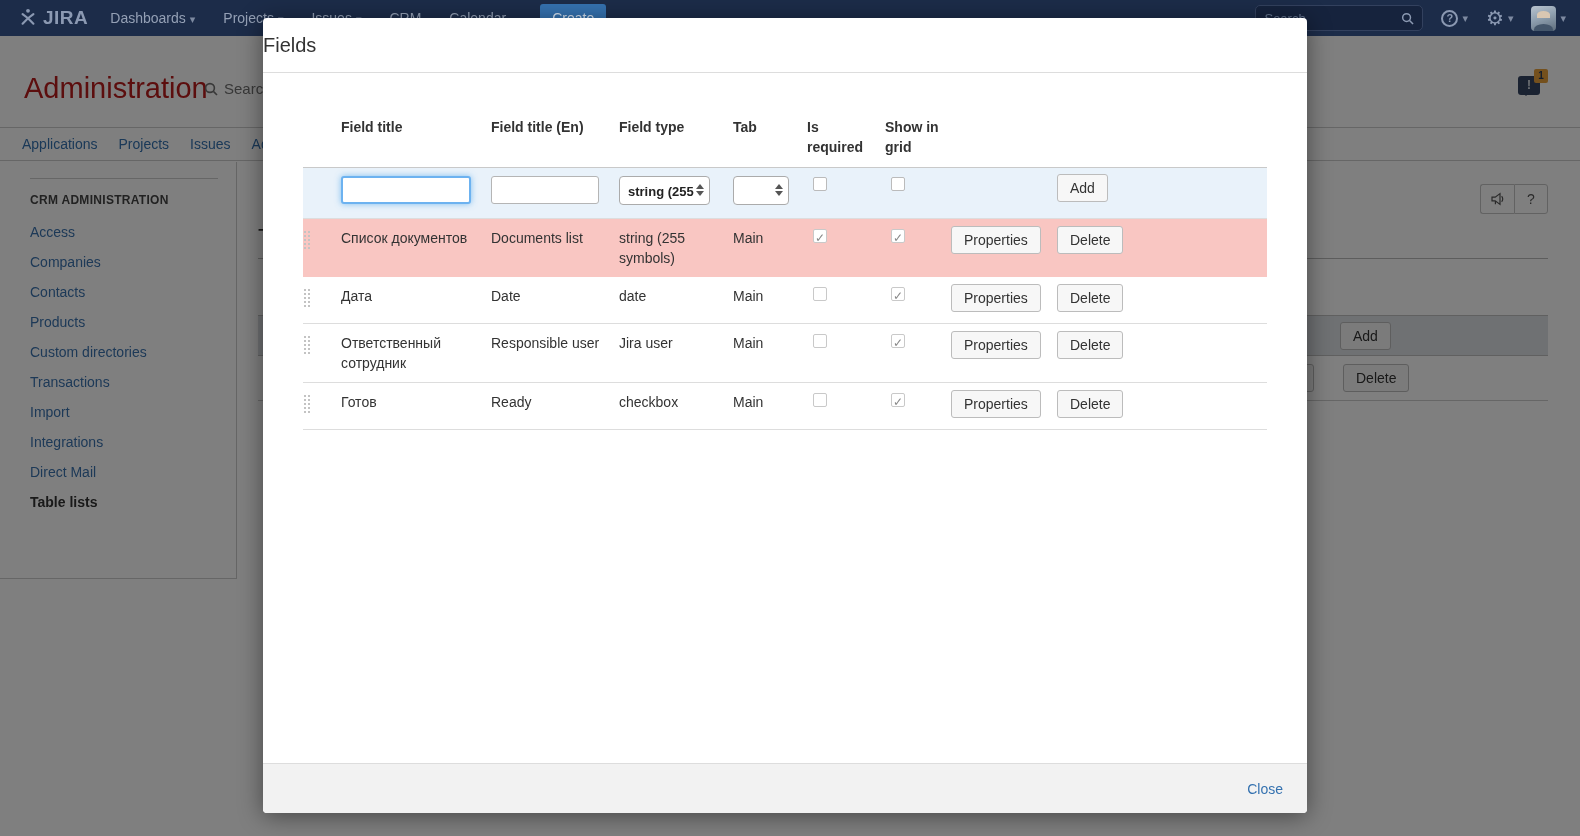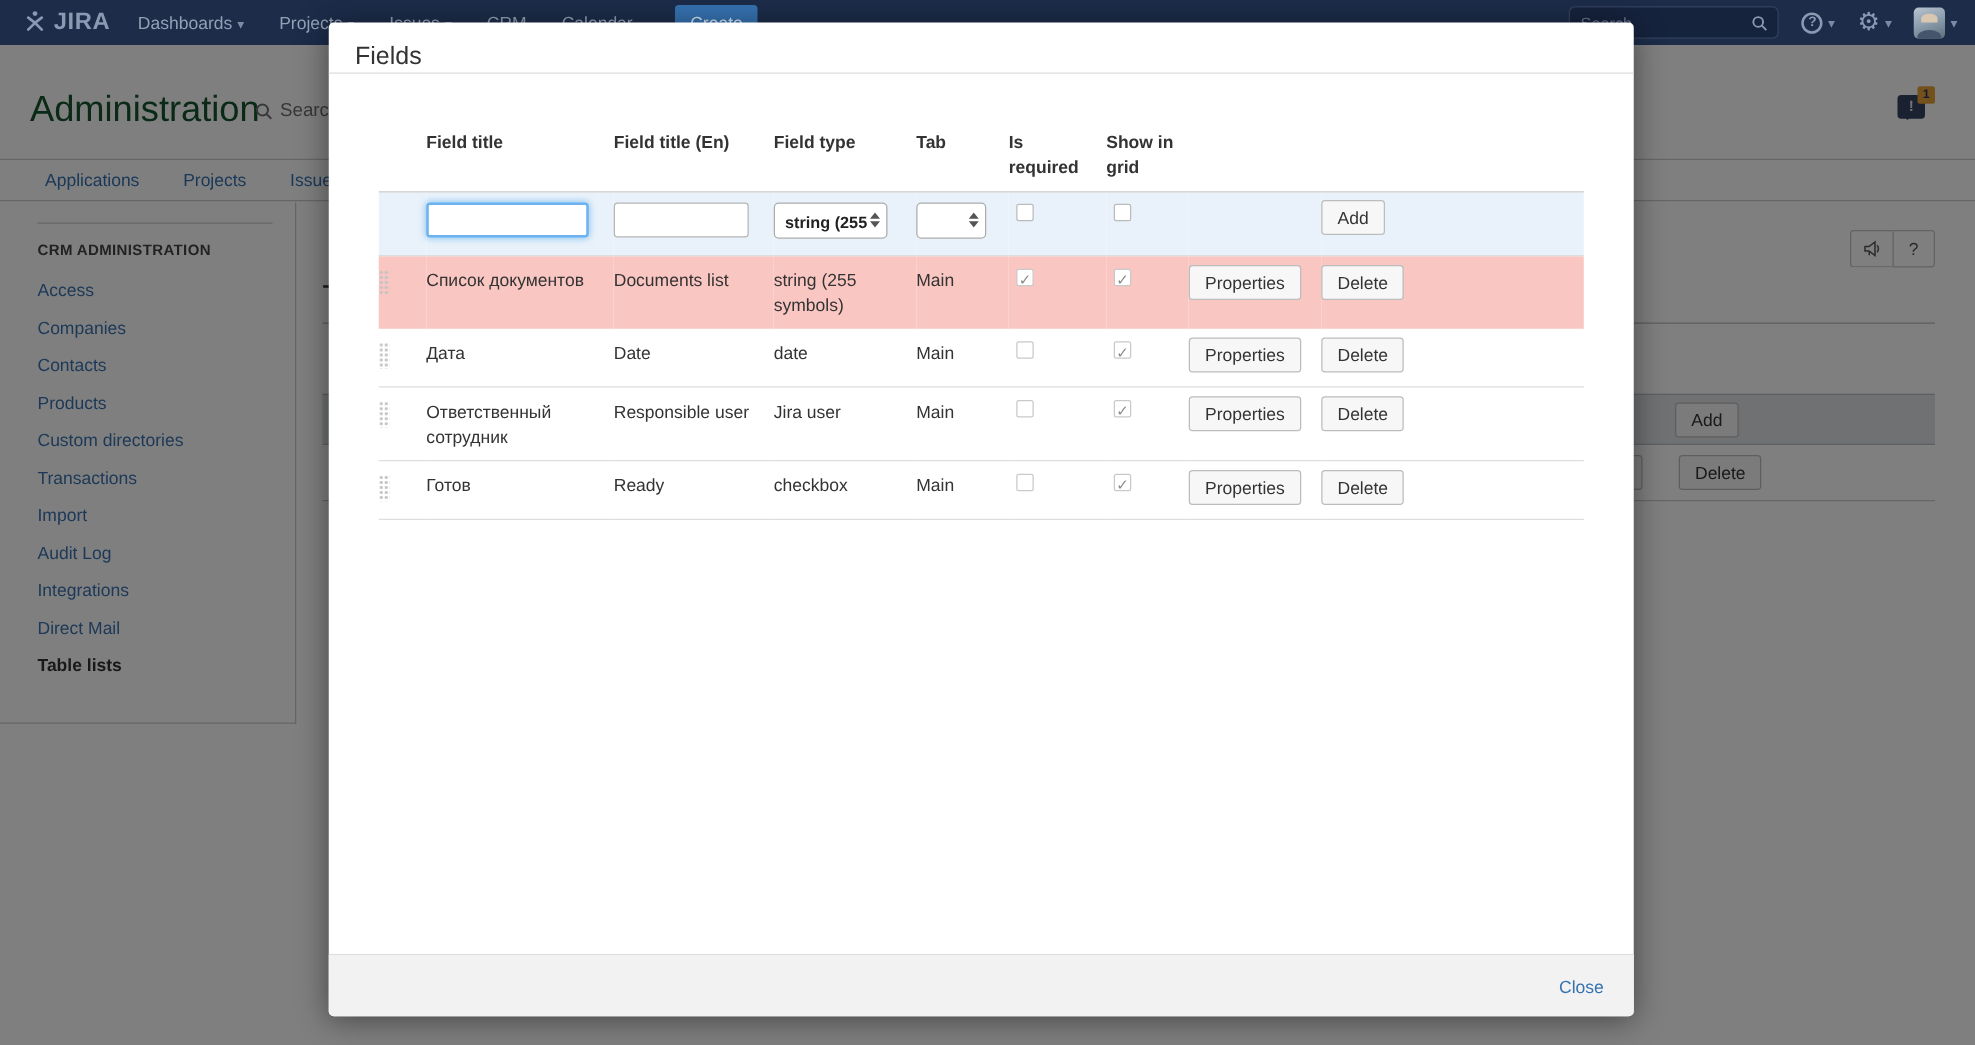--- a/index.html
+++ b/index.html
@@ -29,34 +29,34 @@
   .avatar { width:25px; height:25px; border-radius:4px;
     background:linear-gradient(160deg,#b9c4cf 0%,#8fa0b0 45%,#5f6e7d 100%); position:relative; overflow:hidden; }
   .avatar::after { content:""; position:absolute; left:6px; top:5px; width:13px; height:7px;
     border-radius:50% 50% 0 0; background:#d9c7b2; }
   .avatar::before { content:""; position:absolute; left:3px; bottom:-4px; width:19px; height:11px;
     border-radius:50% 50% 0 0; background:#44566b; z-index:1; }
 
   
   .page { position:absolute; inset:36px 0 0 0; z-index:1; background:#fff; }
   .admin-header { position:relative; height:92px; background:#fff; border-bottom:1px solid #cccccc; }
-  .admin-title { position:absolute; left:24px; top:36px; font-size:29px; color:#14532d; font-weight:normal; }
+  .admin-title { position:absolute; left:24px; top:36px; font-size:29px; color:#b91c1c; font-weight:normal; }
   .admin-search { position:absolute; left:204px; top:44px; display:flex; align-items:center; gap:6px;
     color:#707070; font-size:15px; }
   .notif { position:absolute; right:40px; top:40px; width:22px; height:19px; background:#344563;
     border-radius:3px; }
   .notif::after { content:""; position:absolute; left:4px; bottom:-5px;
     border:4px solid transparent; border-top-color:#344563; }
   .notif .excl { position:absolute; width:100%; text-align:center; color:#dfe4ec; font-size:12px;
     font-weight:bold; top:2px; }
   .notif .badge { position:absolute; right:-8px; top:-7px; width:14px; height:14px; background:#e9a13b;
     border-radius:2px; color:#253858; font-size:10px; font-weight:bold; text-align:center; line-height:14px; }
   .admin-tabs { height:33px; border-bottom:1px solid #cccccc; display:flex; align-items:center;
     padding-left:22px; gap:21px; background:#fff; }
-  .admin-tab { color:#3572b0; font-size:14px; cursor:pointer; white-space:nowrap;margin-left:14px; }
+  .admin-tab { color:#3572b0; font-size:14px; cursor:pointer; white-space:nowrap; }
 
   .sidebar { position:absolute; left:0; top:126px; width:237px; height:417px;
     border-right:1px solid #cccccc; border-bottom:1px solid #cccccc; padding:16px 0 0 30px; }
   .sidebar-rule { width:188px; border-top:1px solid #cccccc; margin-bottom:14px; }
   .sidebar-heading { font-size:12px; font-weight:bold; color:#444; margin-bottom:10px; letter-spacing:.3px; }
   .sidebar-item { font-size:14px; color:#3b73af; line-height:30px; cursor:pointer; white-space:nowrap; }
   .sidebar-item.active { color:#333; font-weight:bold; }
 
   .bg-main { position:absolute; left:237px; top:126px; right:0; height:417px; }
   .bg-title { position:absolute; left:21px; top:62px; font-size:24px; color:#333; white-space:nowrap; }
@@ -72,21 +72,21 @@
   .bg-row { position:absolute; left:21px; right:32px; top:195px; height:44px; border-bottom:1px solid #ccc; }
   .bg-props-btn { position:absolute; left:966px; top:7px; }
   .bg-del-btn { position:absolute; left:1085px; top:7px; }
 
   
   .overlay { position:absolute; inset:0; background:rgba(0,0,0,0.5); z-index:10; }
 
   
   .modal { position:absolute; left:263px; top:18px; width:1044px; height:795px; background:#fff;
     border-radius:4px; z-index:30; box-shadow:0 3px 25px rgba(0,0,0,0.45); }
-  .modal-header { height:41px; border-bottom:1px solid #ddd; padding-left:21px;
+  .modal-header { height:55px; border-bottom:1px solid #ddd; 
     font-size:20px; color:#333; line-height:55px; }
   .modal-body { padding:42px 32px 0 40px; }
   .modal-footer { position:absolute; left:0; right:0; bottom:0; height:50px; background:#f2f2f2;
     border-top:1px solid #ddd; border-radius:0 0 4px 4px; }
   .close-link { position:absolute; right:24px; top:0; line-height:50px; color:#3572b0;
     font-size:14px; text-decoration:none; cursor:pointer; }
 
   table.fields { width:964px; table-layout:fixed; border-collapse:collapse; font-size:14px; color:#333; }
   col.c1{width:38px;} col.c2{width:150px;} col.c3{width:128px;} col.c4{width:114px;}
   col.c5{width:74px;} col.c6{width:78px;} col.c7{width:66px;} col.c8{width:106px;} col.c9{width:210px;}
@@ -155,21 +155,20 @@
   <div class="sidebar">
     <div class="sidebar-rule"></div>
     <div class="sidebar-heading">CRM ADMINISTRATION</div>
     <div class="sidebar-item">Access</div>
     <div class="sidebar-item">Companies</div>
     <div class="sidebar-item">Contacts</div>
     <div class="sidebar-item">Products</div>
     <div class="sidebar-item">Custom directories</div>
     <div class="sidebar-item">Transactions</div>
     <div class="sidebar-item">Import</div>
-    <div class="sidebar-item">Audit Log</div>
     <div class="sidebar-item">Integrations</div>
     <div class="sidebar-item">Direct Mail</div>
     <div class="sidebar-item active">Table lists</div>
   </div>
 
   <div class="bg-main">
     <div class="bg-title">Table lists</div>
     <div class="bg-btngroup">
       <span class="gbtn">
         <svg width="16" height="16" viewBox="0 0 16 16">

